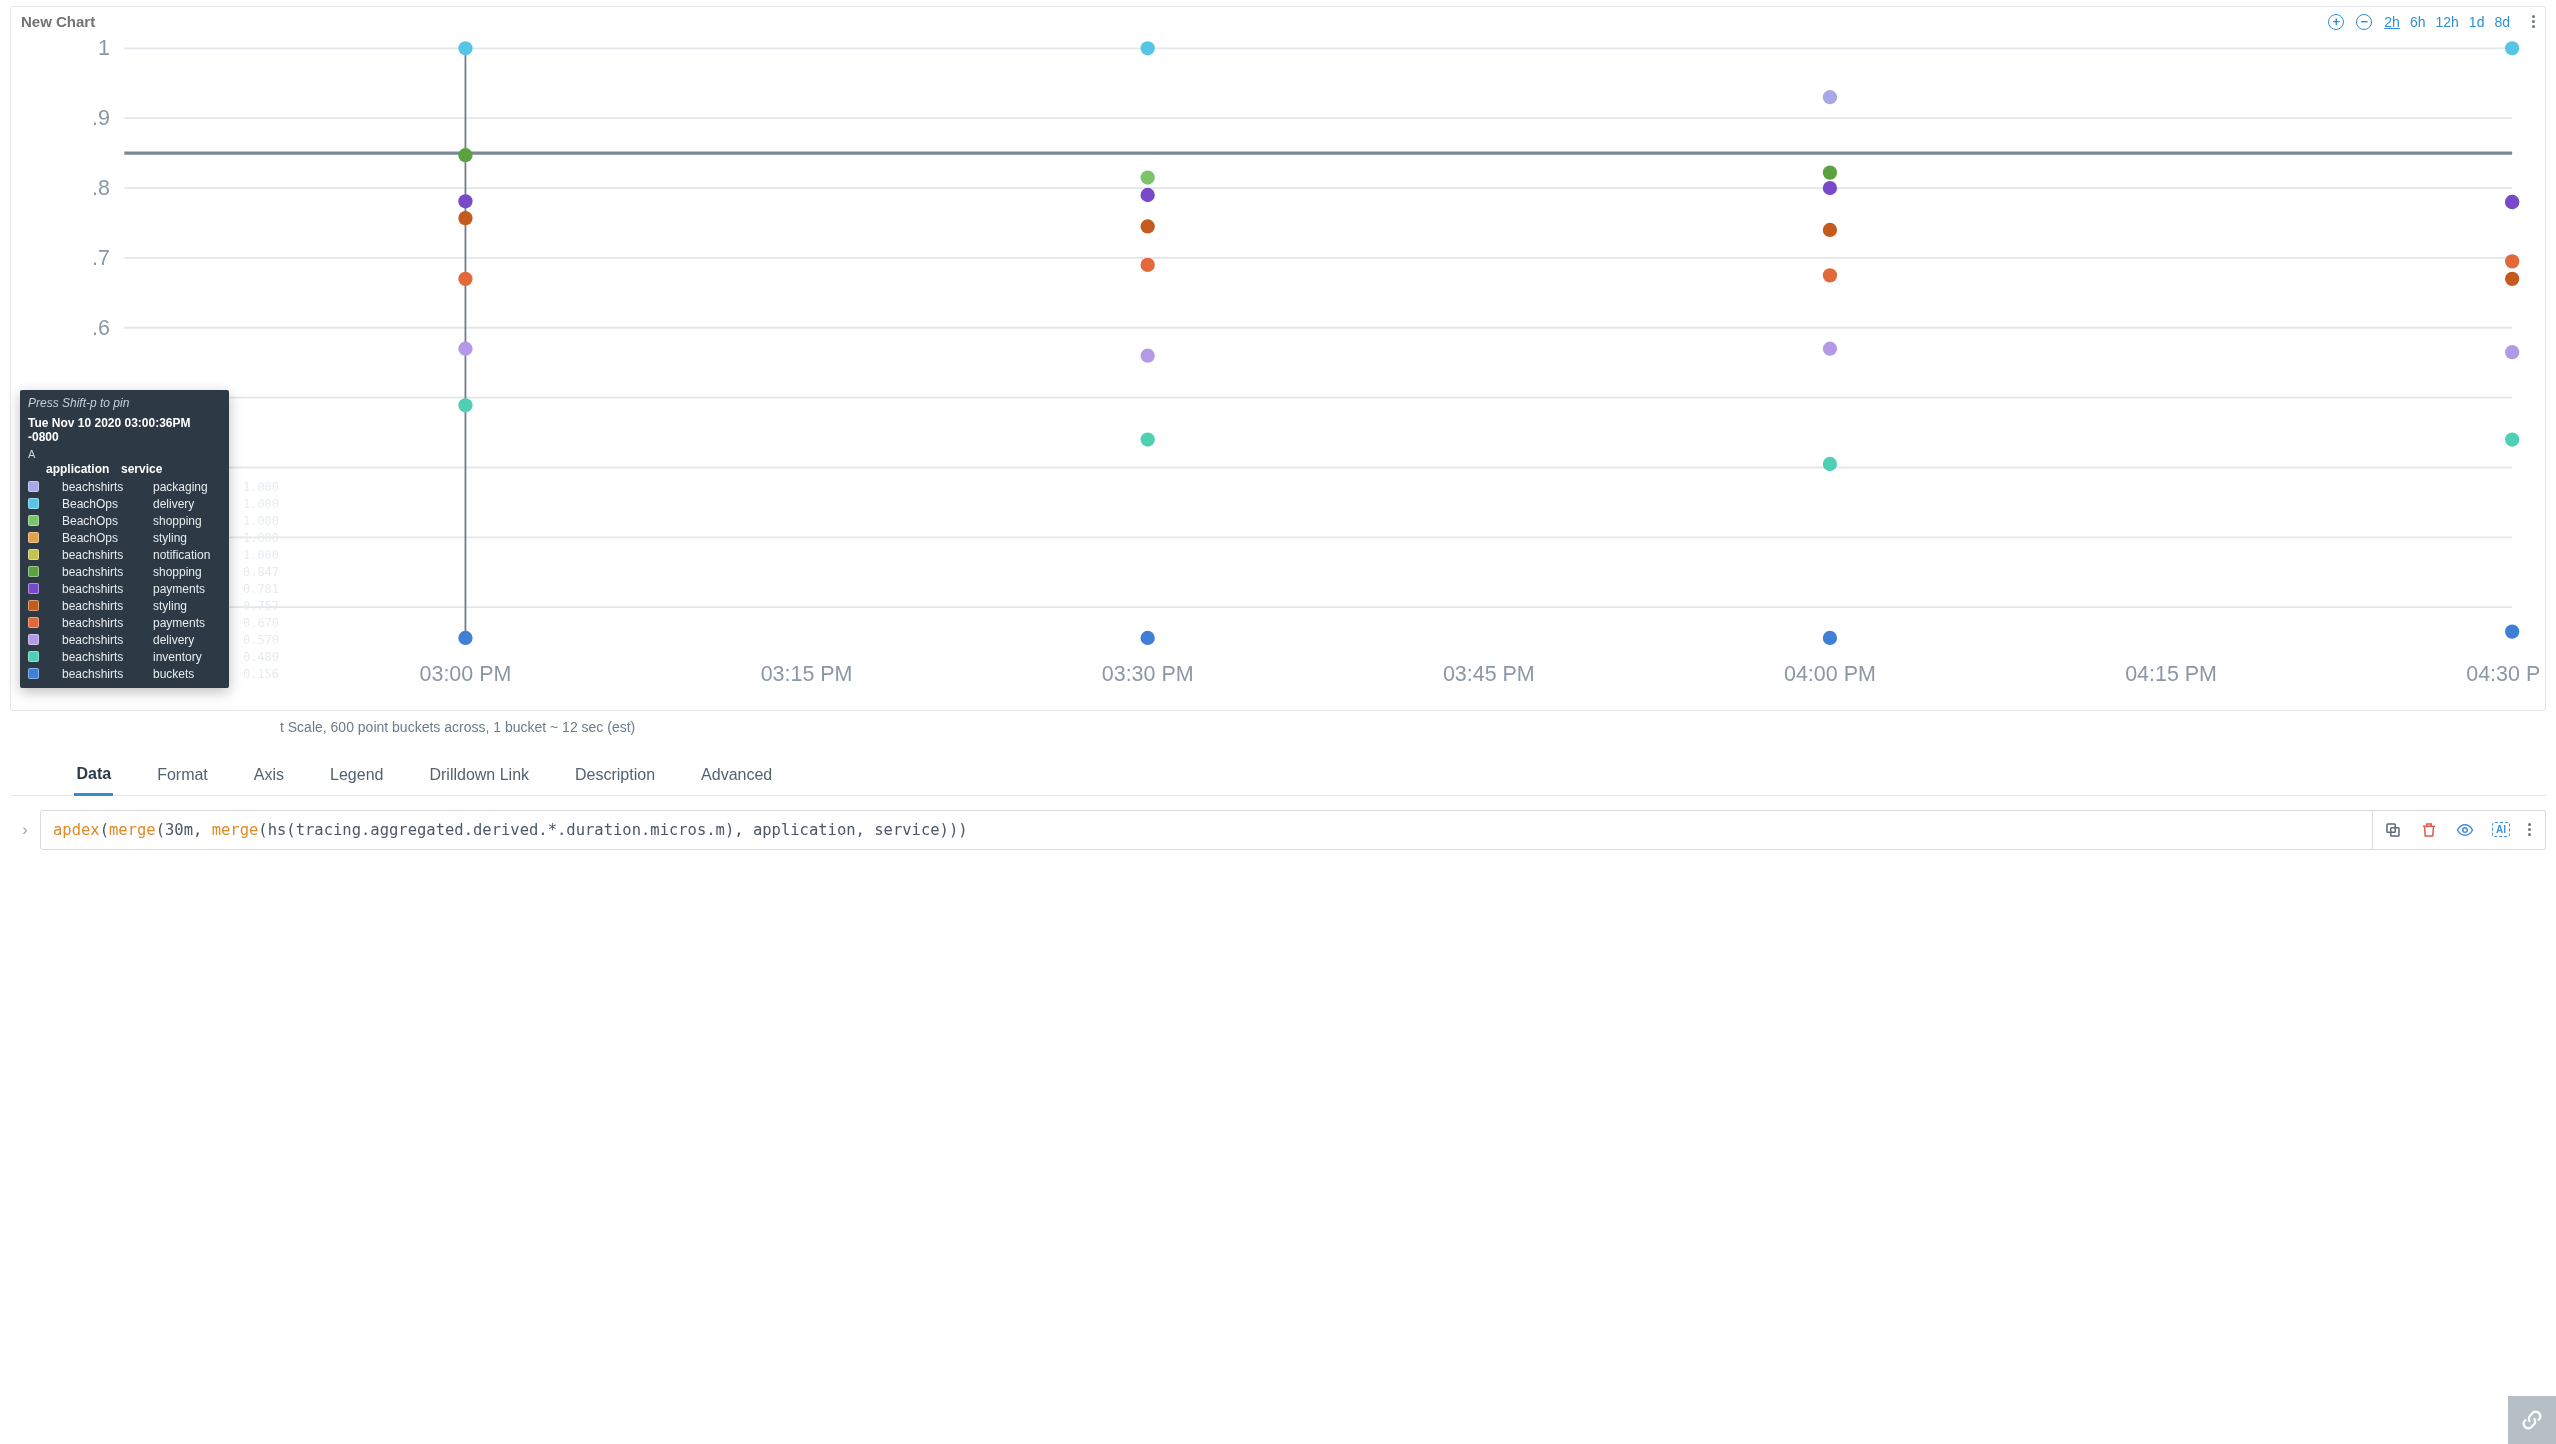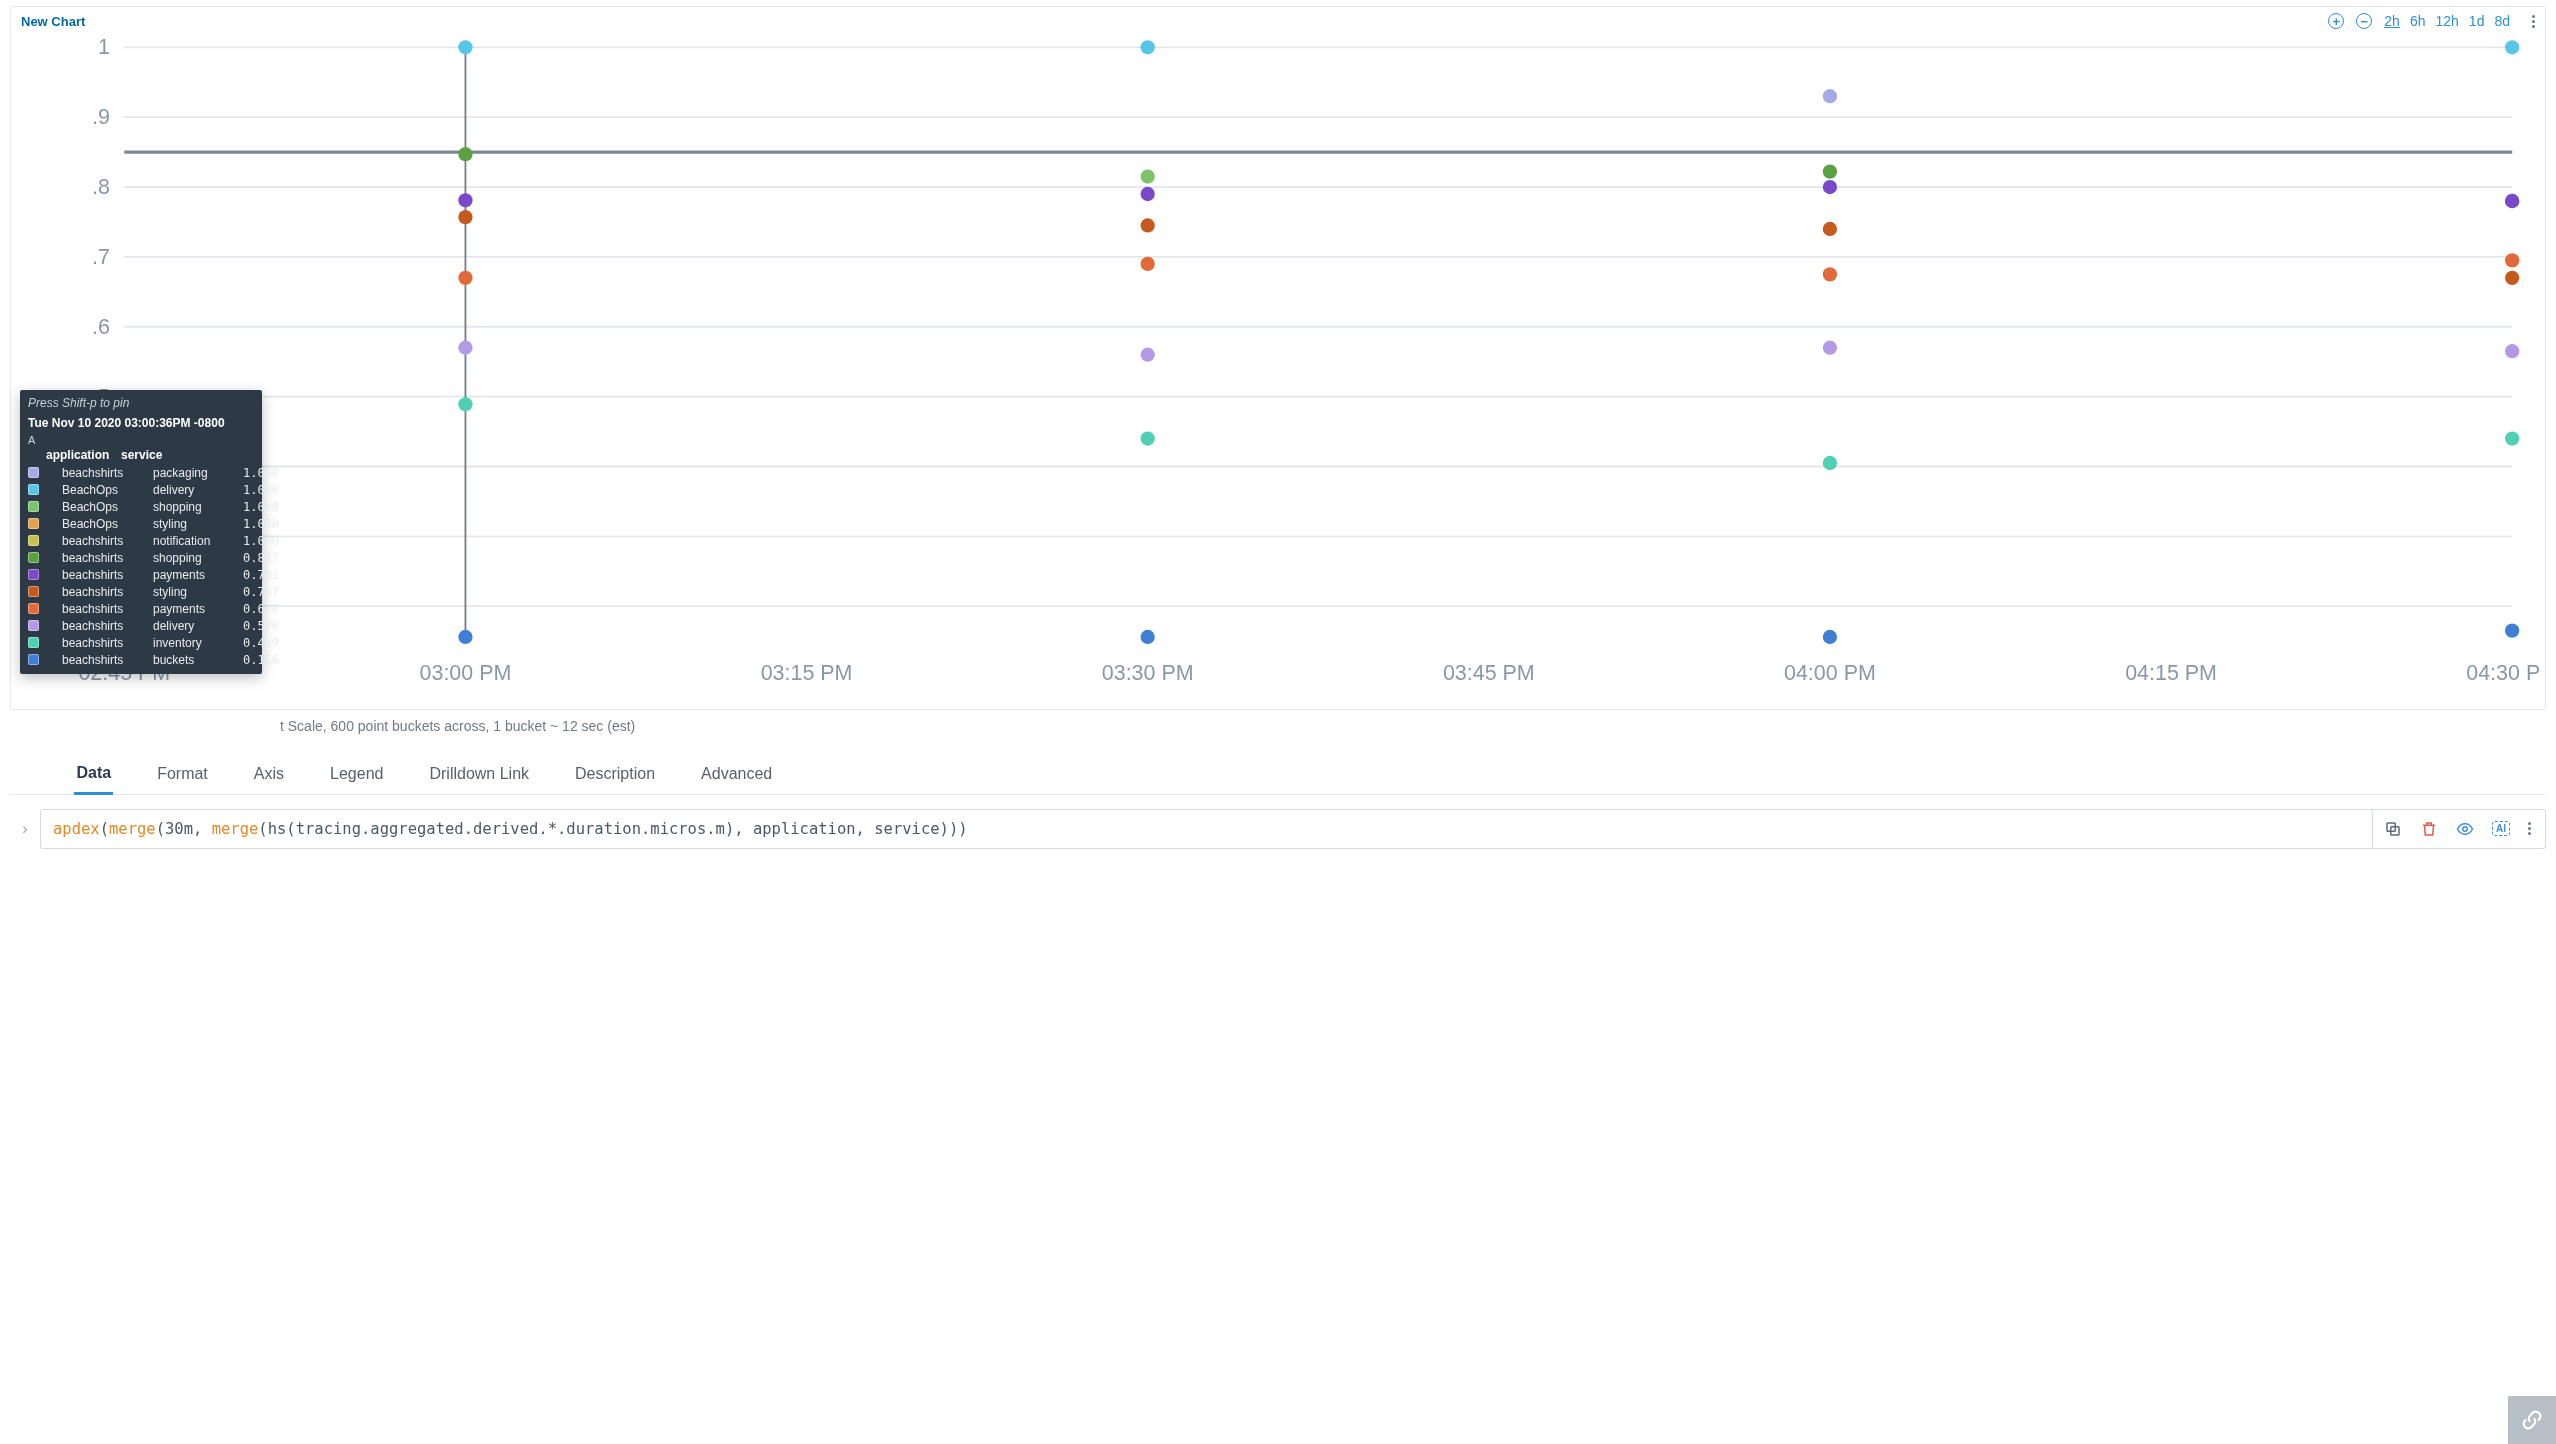--- a/index.html
+++ b/index.html
@@ -24,39 +24,39 @@
     border-radius: 3px;
     position: relative;
   }
 
   .panel-header {
     display: flex;
     align-items: center;
     justify-content: space-between;
     padding: 6px 10px 0 10px;
   }
-  .panel-title { font-weight: 700; font-size: 13px; color: #0369a1; }
+  .panel-title { font-weight: 700; font-size: 15px; color: #737373; }
 
   .time-controls { display:flex; align-items:center; gap:12px; font-size:14px; }
   .tc-icon { width:16px; height:16px; border:1.5px solid var(--blue); border-radius:50%; display:flex; align-items:center; justify-content:center; color:var(--blue); font-size:13px; font-weight:700; line-height:1; cursor:pointer; }
   .tc-range { color:var(--blue); cursor:pointer;margin-top:12px; }
   .tc-range.active { text-decoration: underline; }
   .dots-v { display:flex; flex-direction:column; gap:2px; cursor:pointer; }
   .dots-v span { width:3px; height:3px; border-radius:50%; background:#6b7785; }
 
   .plot-wrap { position:relative; padding: 4px 6px 14px 6px; }
   svg.plot { width:100%; display:block; }
   .cursor-line { stroke:#6f7c8a; stroke-width:1; }
   .threshold-line { stroke:#7b8793; stroke-width:1.8; }
 
   
   .tooltip {
     position:absolute;
     left:20px; top:390px;
-    width:242px;
+    width:209px;
     background:var(--tooltip-bg);
     color:#e7ecef;
     font-size:12px;
     border-radius:2px;
     padding:6px 8px 6px 8px;
     box-shadow:0 4px 14px rgba(0,0,0,.25);
     z-index:10;
   }
   .tooltip .hint { font-style:italic; color:#c8d0d8; margin-bottom:6px; }
   .tooltip .ts   { font-weight:700; color:#fff; margin-bottom:4px; }

